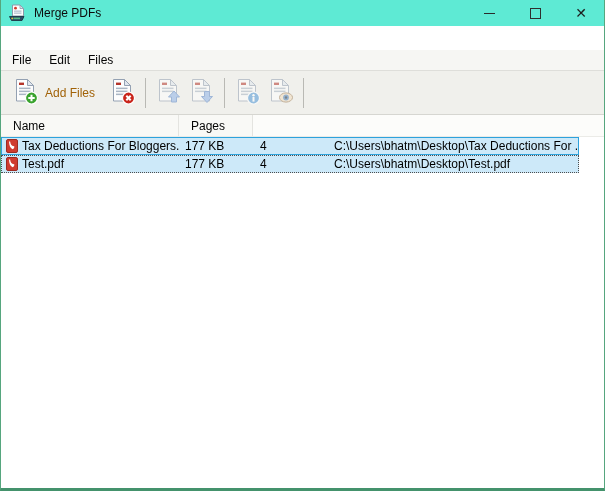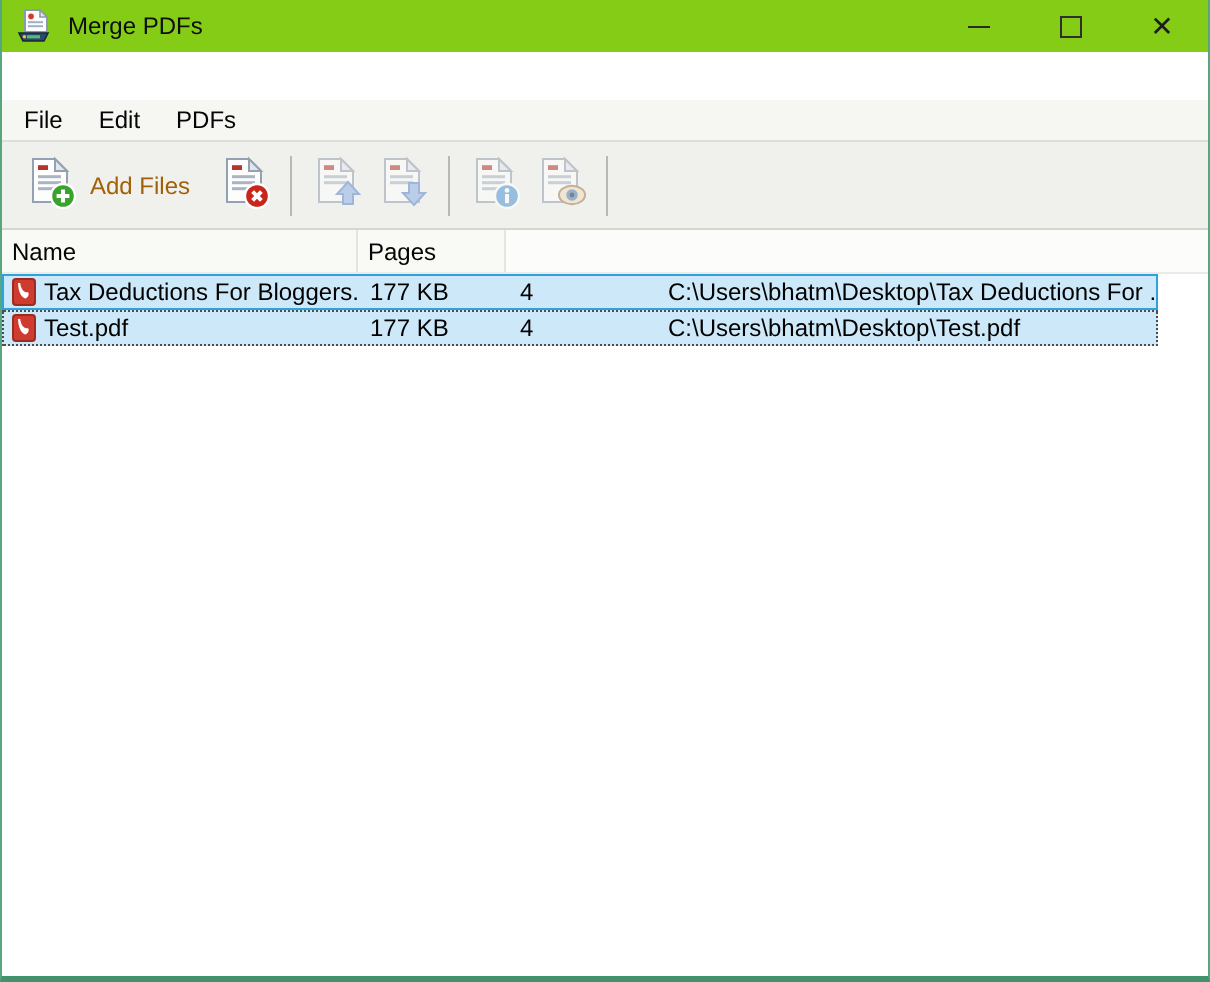--- a/index.html
+++ b/index.html
@@ -1,21 +1,21 @@
 <!DOCTYPE html>
 <html><head>
 <meta charset="utf-8">
 <style>
   html,body{margin:0;padding:0;background:#fff;}
   body{font-family:"Liberation Sans",sans-serif;font-size:12px;color:#000;width:605px;height:491px;overflow:hidden;}
   .window{width:605px;height:491px;box-sizing:border-box;display:flex;flex-direction:column;
     border-left:1px solid #56a67e;border-right:1px solid #56a67e;border-bottom:3px solid #44926c;background:#fff;overflow:hidden;}
 
   
-  .titlebar{height:26px;background:#84cc16;display:flex;align-items:center;flex-shrink:0;}
+  .titlebar{height:26px;background:#5eead4;display:flex;align-items:center;flex-shrink:0;}
   .app-icon{margin:0 8px 0 7px;display:flex;}
   .title-text{color:#0d0d0d;}
   .win-controls{margin-left:auto;display:flex;height:100%;align-items:stretch;}
   .win-btn{width:46px;display:flex;align-items:center;justify-content:center;cursor:default;}
   .min-glyph{width:11px;height:1px;background:#2a2a2a;}
   .max-glyph{width:9px;height:9px;border:1px solid #2f2f2f;background:transparent;}
   .close-glyph{font-size:14px;color:#1d1d1d;line-height:1;}
 
   
   .menubar{height:20px;background:#f6f6f3;display:flex;align-items:stretch;flex-shrink:0;border-bottom:1px solid #dededa;padding-left:2px;margin-top:24px;}
@@ -24,21 +24,21 @@
   
   .toolbar{height:43px;background:#f0f0ec;display:flex;align-items:center;flex-shrink:0;padding-left:8px;border-bottom:1px solid #d6d6d1;}
   .tb-btn{display:flex;align-items:center;gap:6px;padding:2px 3px;}
   .tb-label{color:#a16207;}
   .tb-sep{width:1px;height:30px;background:#b9b9b4;margin:0 6px;flex-shrink:0;}
   .gap-s{margin-left:8px;}
   .dis{opacity:.55;}
 
   
   .lheader{height:21px;display:flex;background:#f9f9f6;flex-shrink:0;border-bottom:1px solid #ebebe7;}
-  .hcell{box-sizing:border-box;display:flex;align-items:center;padding-left:5px;border-right:1px solid #e4e4e0;color:#050505;}
+  .hcell{box-sizing:border-box;display:flex;align-items:center;padding-left:12px;border-right:1px solid #e4e4e0;color:#050505;}
   .hfill{flex:1;background:#fcfcfa;}
   .c-name{width:178px;flex-shrink:0;}
   .c-size{width:75px;flex-shrink:0;}
   .c-pages{width:74px;flex-shrink:0;}
   .c-path{width:251px;flex-shrink:0;}
 
   
   .list{flex:1;background:#fff;overflow:hidden;}
   .row{width:578px;height:18px;display:flex;align-items:center;box-sizing:border-box;overflow:hidden;}
   .row.sel{background:#cde9f9;}
@@ -76,21 +76,21 @@
         </div>
       <div class="win-btn">
           <span class="close-glyph">✕</span>
         </div>
     </div>
   </div>
 
   <div class="menubar">
     <div class="menu-item">File</div>
     <div class="menu-item">Edit</div>
-    <div class="menu-item">PDFs</div>
+    <div class="menu-item">Files</div>
   </div>
 
   <div class="toolbar">
 
     <div class="tb-btn">
       <span>
         <svg width="27" height="27" viewBox="0 0 27 27">
           <path d="M4.5 1.5 H15.5 L21.5 7.5 V23 H4.5 Z" fill="#fdfdfd" stroke="#94a1b2"></path>
           <path d="M15.5 1.5 L21.5 7.5 H15.5 Z" fill="#e1e7ef" stroke="#94a1b2"></path>
           <rect x="7" y="4.6" width="5" height="2.4" fill="#b5352a"></rect>

